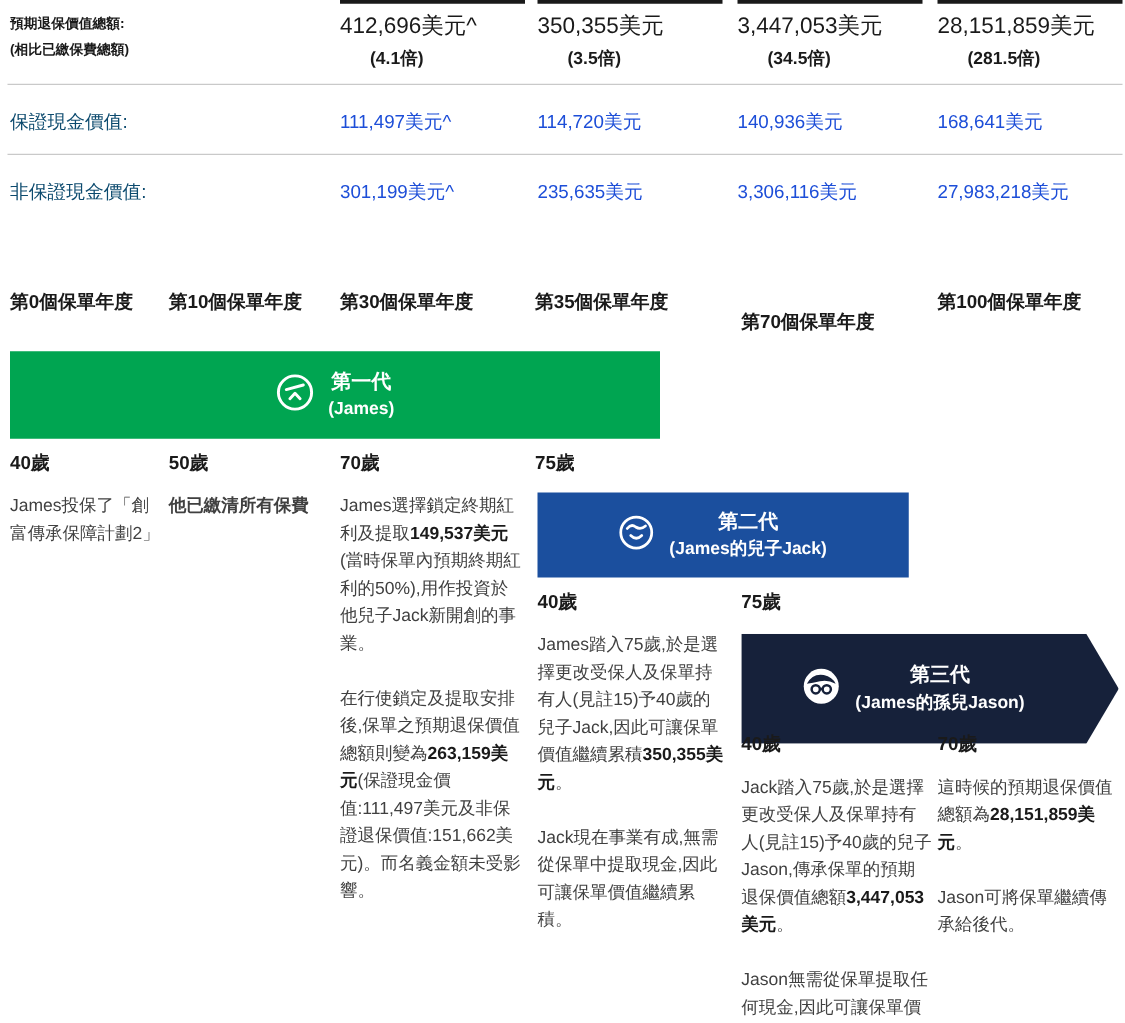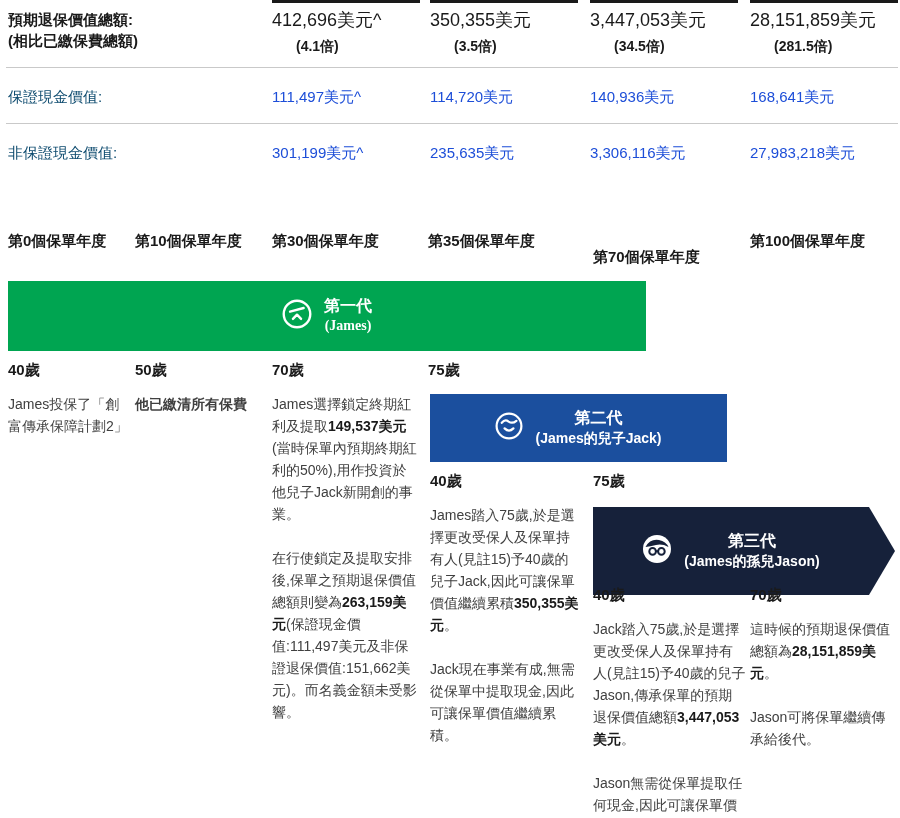--- a/index.html
+++ b/index.html
@@ -14,21 +14,21 @@
   }
   .abs { position: absolute; }
 
   
   .col-topline {
     position: absolute;
     top: 0; height: 3px; width: 148px;
     background: #1a1a1a;
   }
   .hdr-label {
-    font-size: 15px; font-weight: bold; color: #1a1a1a; line-height: 21px;
+    font-size: 11px; font-weight: bold; color: #1a1a1a; line-height: 21px;
   }
   .hdr-value { font-size: 18px; font-weight: normal; color: #1a1a1a; }
   .hdr-mult  { font-size: 14px; font-weight: bold; color: #1a1a1a; margin-top: 6px; margin-left: 24px; }
   .row-label { font-size: 15px; color: #0c4a6e; }
   .row-value { font-size: 15px; color: #1d4ed8; }
   .divider {
     position: absolute;
     left: 6px; width: 892px; height: 1px;
     background: #c9c9c9;
   }
@@ -106,21 +106,21 @@
   <div class="abs row-value" style="left:590px; top:144px;">3,306,116美元</div>
   <div class="abs row-value" style="left:750px; top:144px;">27,983,218美元</div>
 
   <div class="abs year-label" style="left:8px;   top:232px;">第0個保單年度</div>
   <div class="abs year-label" style="left:135px; top:232px;">第10個保單年度</div>
   <div class="abs year-label" style="left:272px; top:232px;">第30個保單年度</div>
   <div class="abs year-label" style="left:428px; top:232px;">第35個保單年度</div>
   <div class="abs year-label" style="left:593px; top:248px;">第70個保單年度</div>
   <div class="abs year-label" style="left:750px; top:232px;">第100個保單年度</div>
 
-  <div class="gen-bar bar-gen1" style="left:8px; top:281px; width:638px; height:70px;font-family:Liberation Serif, serif;">
+  <div class="gen-bar bar-gen1" style="left:8px; top:281px; width:520px; height:70px;">
     <span>
       <svg viewBox="0 0 28 28" width="30" height="30">
         <circle cx="14" cy="14" r="12.4" fill="none" stroke="#ffffff" stroke-width="2.2"></circle>
         <path d="M7.5 11.8 L20.2 8.4" stroke="#ffffff" stroke-width="2.2" fill="none" stroke-linecap="round"></path>
         <path d="M10.2 18.6 L14 14.6 L17.8 18.6" stroke="#ffffff" stroke-width="2.2" fill="none" stroke-linecap="round" stroke-linejoin="round"></path>
       </svg>
     </span>
     <span class="titles">
       <div class="gen-title">第一代</div>
       <div class="gen-person">(James)</div>

